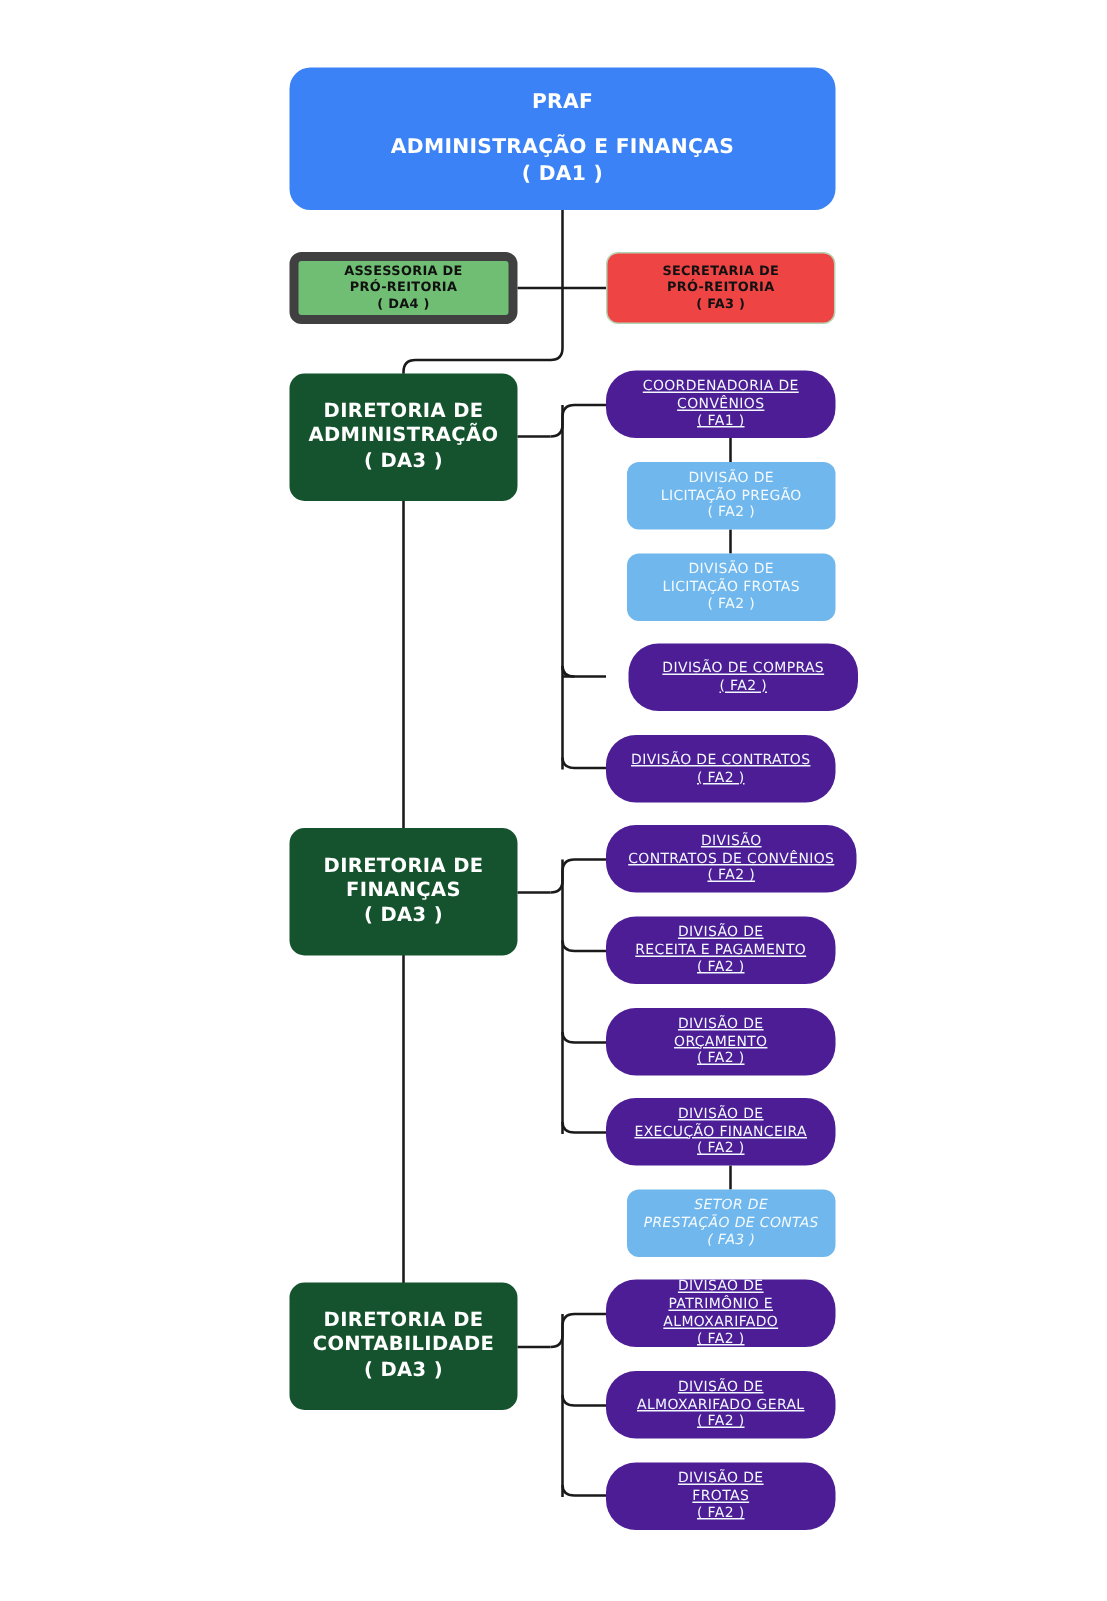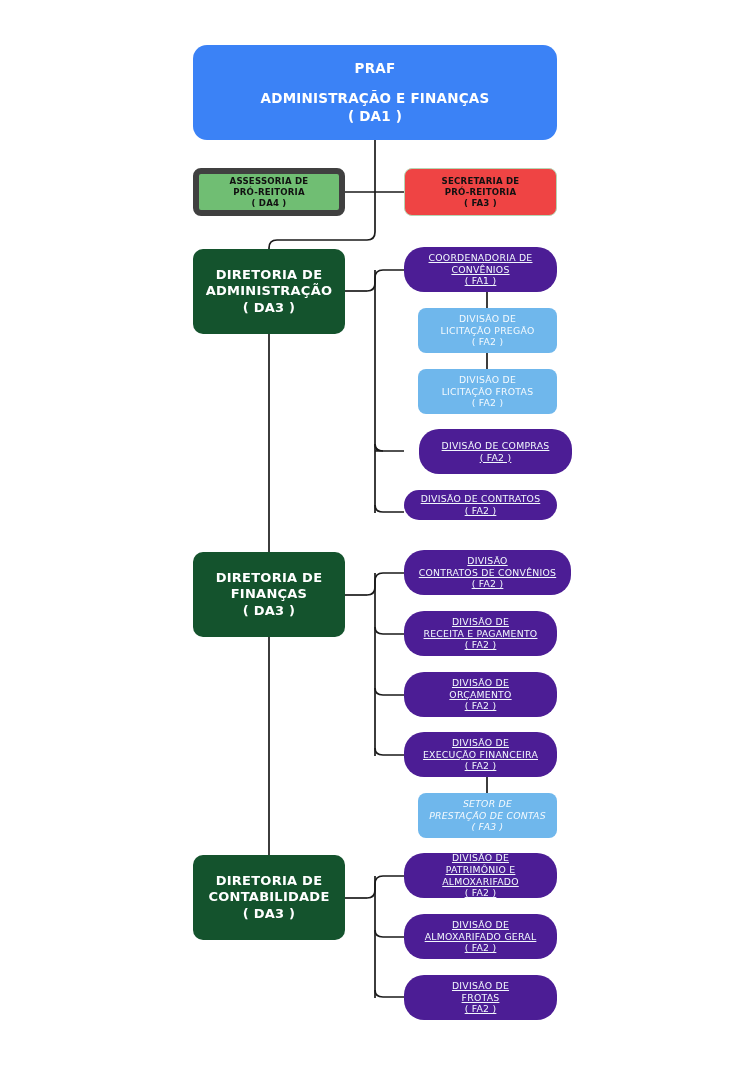--- a/index.html
+++ b/index.html
@@ -175,21 +175,21 @@
     <span class="ln">DIVISÃO DE</span>
     <span class="ln">LICITAÇÃO FROTAS</span>
     <span class="ln">( FA2 )</span>
   </div>
 
   <div class="node v-blue" style="left:419px; top:429px; width:153px; height:45px;">
     <span class="ln">DIVISÃO DE COMPRAS</span>
     <span class="ln">( FA2 )</span>
   </div>
 
-  <div class="node v-blue" style="left:404px; top:490px; width:153px; height:30px;align-items:flex-end;">
+  <div class="node v-blue" style="left:404px; top:490px; width:153px; height:45px;align-items:flex-end;">
     <span class="ln">DIVISÃO DE CONTRATOS</span>
     <span class="ln">( FA2 )</span>
   </div>
 
   <div class="node v-dir" style="left:193px; top:552px; width:152px; height:85px;">
     <span class="ln">DIRETORIA DE</span>
     <span class="ln">FINANÇAS</span>
     <span class="ln">( DA3 )</span>
   </div>
 

